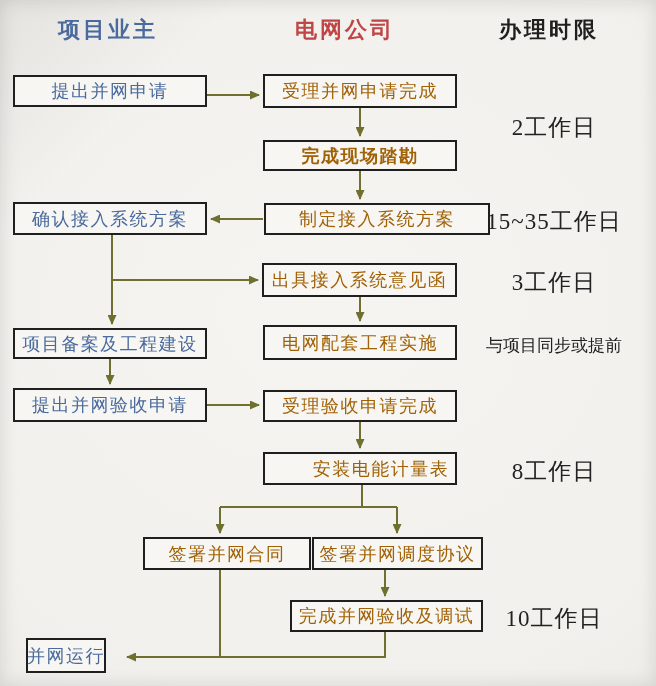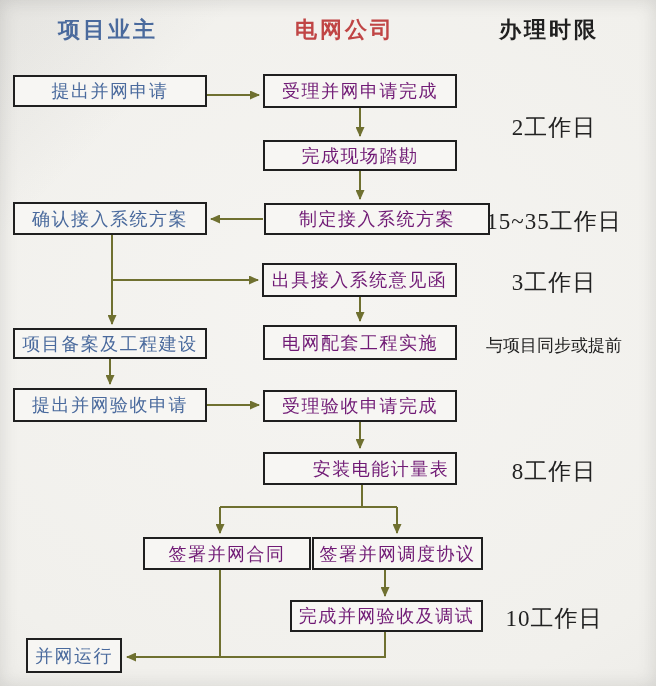--- a/index.html
+++ b/index.html
@@ -19,21 +19,21 @@
   }
   .node{
     position:absolute;
     border:2px solid #1f1f1f;
     background:#f7f6f3;
     box-sizing:border-box;
     display:flex;align-items:center;justify-content:center;
     font-size:18px;letter-spacing:1.5px;white-space:nowrap;
   }
   .owner-text{color:#4a6a9d;}
-  .grid-text{color:#701a75;}
+  .grid-text{color:#a16207;}
   .timing{
     position:absolute;left:468px;width:172px;
     text-align:center;color:#222222;
     font-family:"Liberation Serif","DejaVu Serif",serif;
     font-size:23px;letter-spacing:1px;white-space:nowrap;
   }
   .timing.small{font-size:17px;letter-spacing:0;}
   svg.wires{position:absolute;left:0;top:0;pointer-events:none;}
 </style>
 </head>
@@ -68,24 +68,24 @@
       <path d="M385,570 V596" marker-end="url(#ah)"></path>
       <path d="M220,570 V657"></path>
       <path d="M385,632 V657 H127" marker-end="url(#ah)"></path>
     </g>
   </svg>
 
   <div class="node owner-text" style="left:13px;top:75px;width:194px;height:32px;">提出并网申请</div>
   <div class="node owner-text" style="left:13px;top:202px;width:194px;height:33px;">确认接入系统方案</div>
   <div class="node owner-text" style="left:13px;top:328px;width:194px;height:31px;">项目备案及工程建设</div>
   <div class="node owner-text" style="left:13px;top:388px;width:194px;height:34px;">提出并网验收申请</div>
-  <div class="node owner-text" style="left:26px;top:638px;width:96px;height:35px;">并网运行</div>
+  <div class="node owner-text" style="left:26px;top:638px;width:80px;height:35px;">并网运行</div>
 
   <div class="node grid-text" style="left:263px;top:74px;width:194px;height:34px;">受理并网申请完成</div>
-  <div class="node grid-text" style="left:263px;top:140px;width:194px;height:31px;">完成现场踏勘</div>
+  <div class="node grid-text" style="left:263px;top:140px;width:194px;height:31px;font-weight:bold;">完成现场踏勘</div>
   <div class="node grid-text" style="left:248px;top:203px;width:226px;height:32px;margin-left:16px;">制定接入系统方案</div>
   <div class="node grid-text" style="left:262px;top:263px;width:195px;height:34px;">出具接入系统意见函</div>
   <div class="node grid-text" style="left:263px;top:325px;width:194px;height:35px;">电网配套工程实施</div>
   <div class="node grid-text" style="left:263px;top:390px;width:194px;height:32px;">受理验收申请完成</div>
   <div class="node grid-text" style="left:263px;top:452px;width:194px;height:33px;padding-left:42px;">安装电能计量表</div>
   <div class="node grid-text" style="left:143px;top:537px;width:168px;height:33px;">签署并网合同</div>
   <div class="node grid-text" style="left:312px;top:537px;width:171px;height:33px;">签署并网调度协议</div>
   <div class="node grid-text" style="left:290px;top:600px;width:193px;height:32px;">完成并网验收及调试</div>
 
   <div class="timing" style="top:112px;text-align:center;">2工作日</div>

